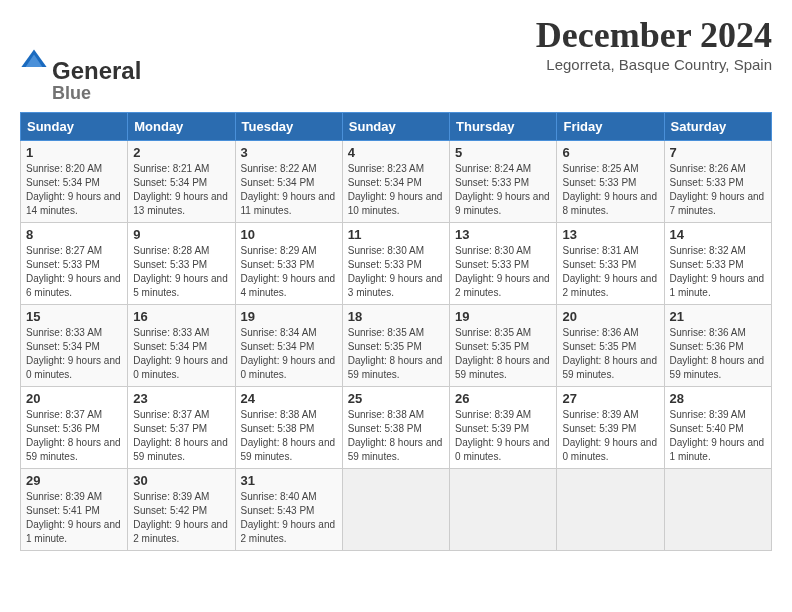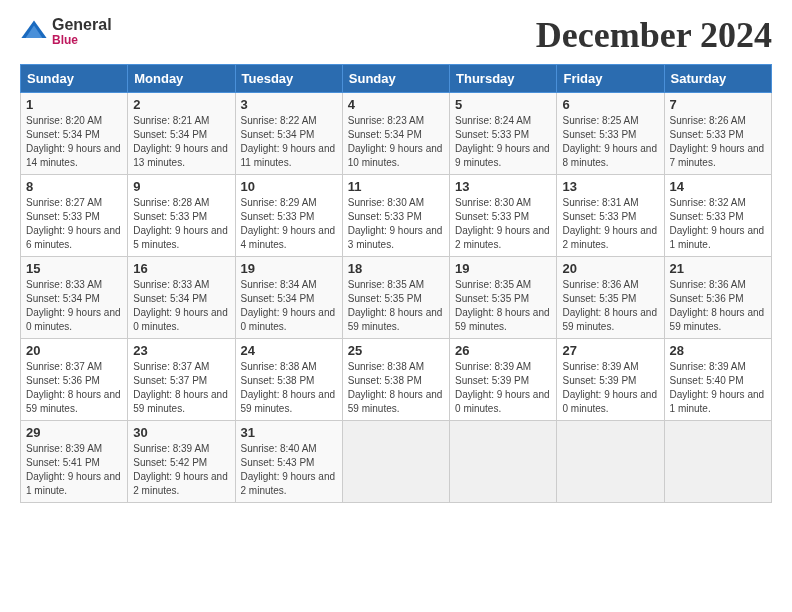--- a/index.html
+++ b/index.html
@@ -20,28 +20,29 @@
       display: flex;
       align-items: center;
       gap: 4px;
     }
     .logo-text {
       display: flex;
       flex-direction: column;
       line-height: 1.1;
     }
     .logo-general {
-      font-size: 16px;
+      font-size: 24px;
       font-weight: bold;
       color: #333;
+      margin-top: 42px;
     }
     .logo-blue {
-      font-size: 12px;
+      font-size: 18px;
       font-weight: bold;
-      color: #be185d;
+      color: #737373;
     }
     .logo-icon {
       width: 28px;
       height: 28px;
     }
     .title-block {
       text-align: right;
     }
     .month-title {
       font-size: 36px;
@@ -109,20 +110,21 @@
       <polygon points="20,5 38,30 2,30" fill="#1a6abf"></polygon>
       <polygon points="20,12 32,30 8,30" fill="#4a90d9"></polygon>
     </svg>
     <div class="logo-text">
       <span class="logo-general">General</span>
       <span class="logo-blue">Blue</span>
     </div>
   </div>
   <div class="title-block">
     <div class="month-title">December 2024</div>
+    <div class="subtitle">Legorreta, Basque Country, Spain</div>
   </div>
 </div>
 
 <table class="calendar">
   <thead>
     <tr>
       <th>Sunday</th>
       <th>Monday</th>
       <th>Tuesday</th>
       <th>Sunday</th>

